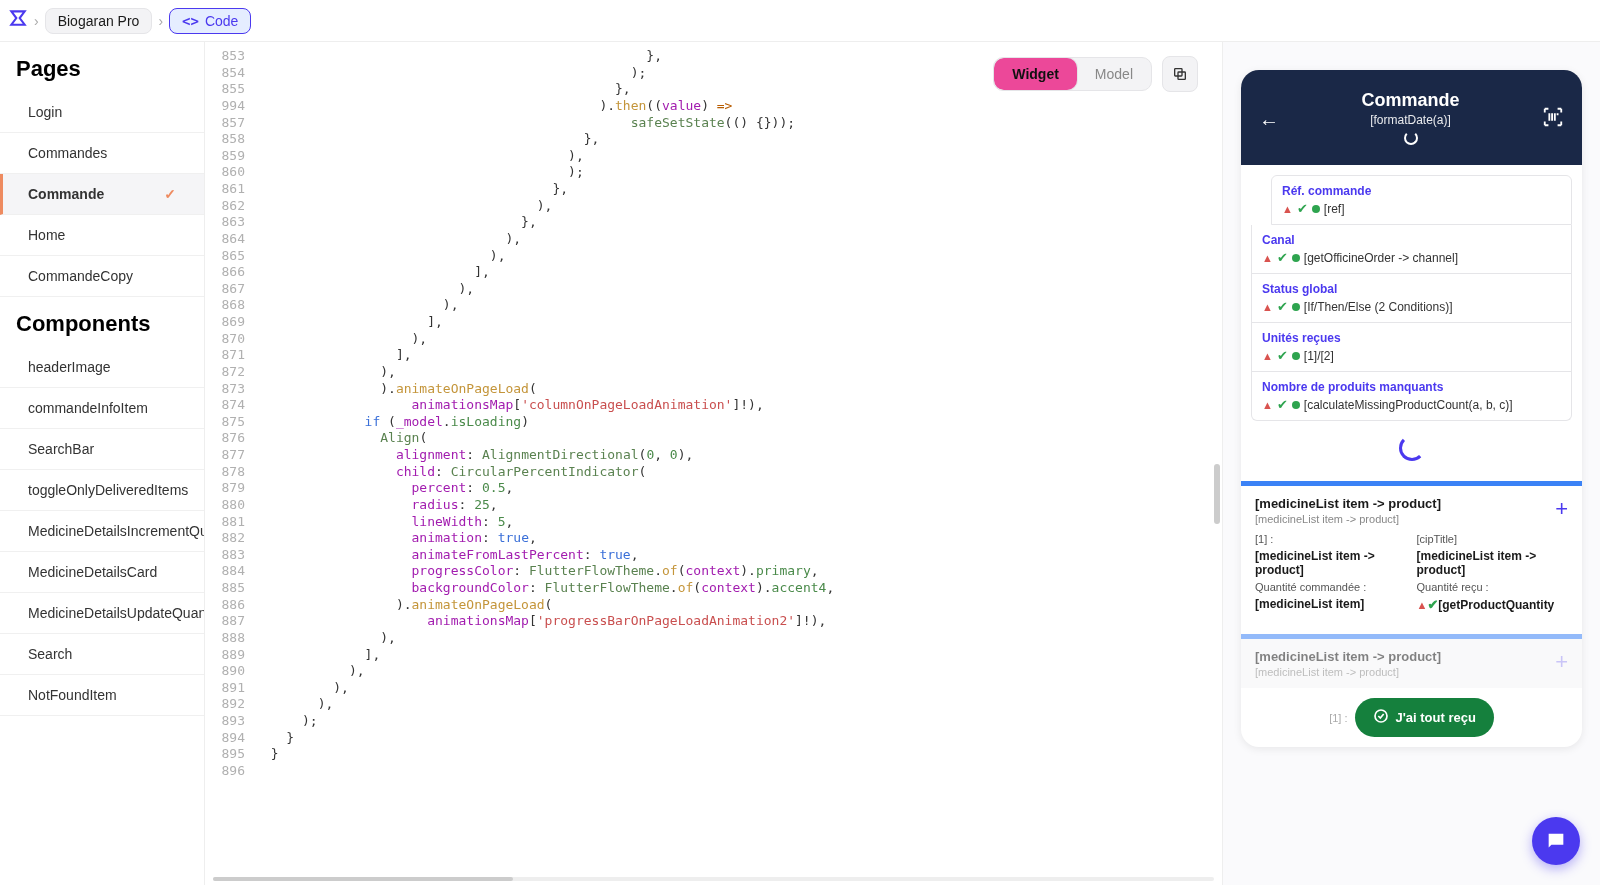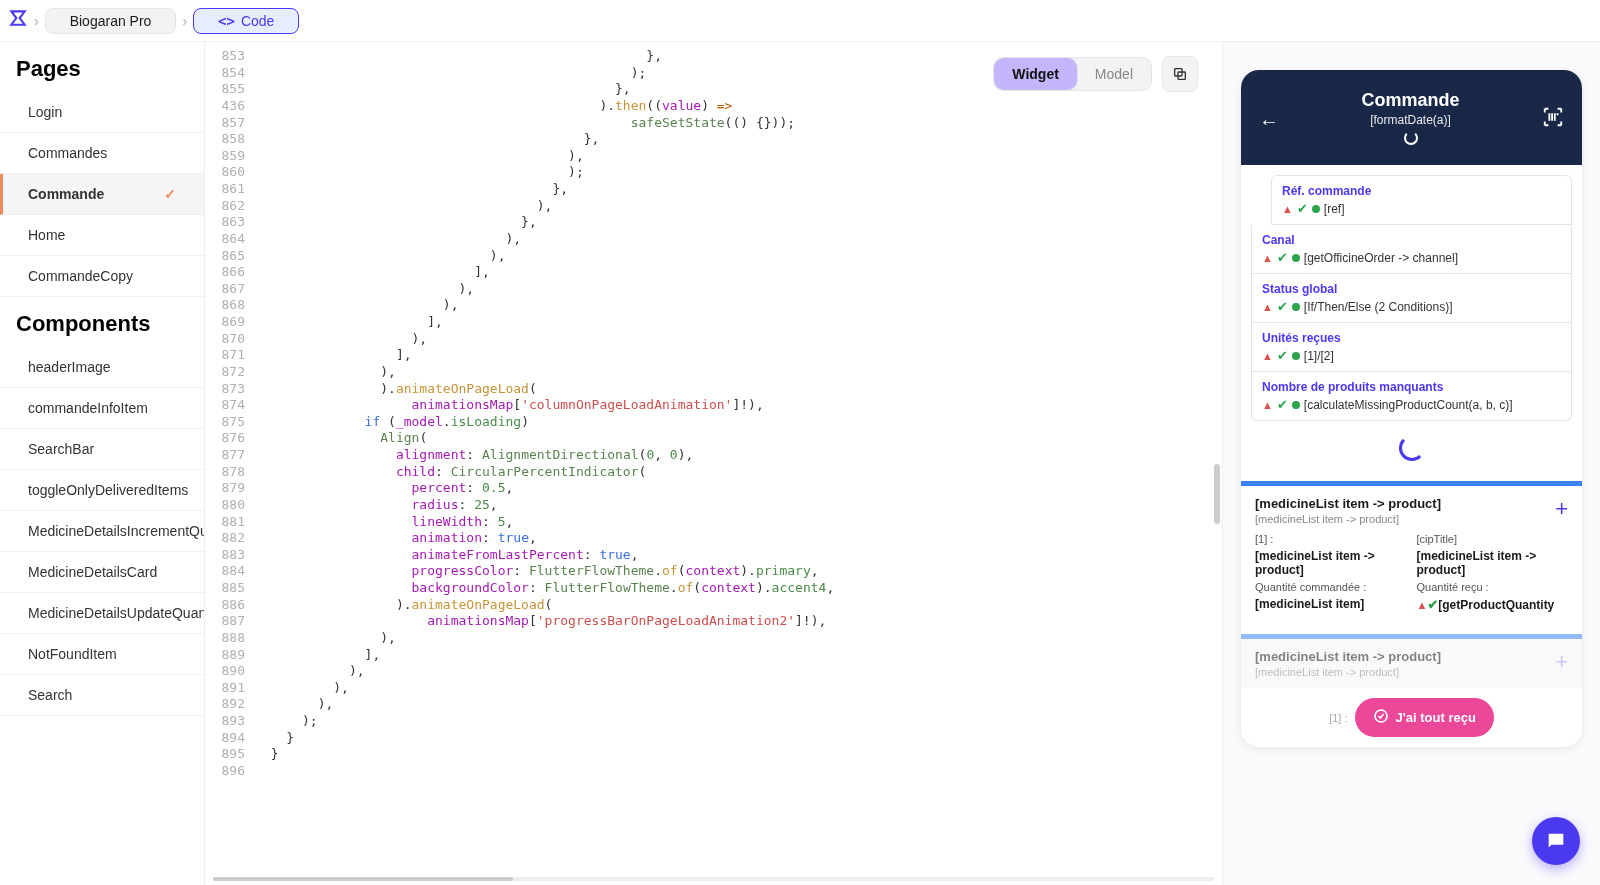--- a/index.html
+++ b/index.html
@@ -1,21 +1,21 @@
 <!DOCTYPE html>
 <html><head>
 <meta charset="utf-8">
 <style>
 * { margin: 0; padding: 0; box-sizing: border-box; }
 body { font-family: -apple-system, BlinkMacSystemFont, 'Segoe UI', sans-serif; background: #fff; color: #1a1a1a; }
 
 .top-bar { height: 42px; display: flex; align-items: center; padding: 0 8px; gap: 6px; border-bottom: 1px solid #eee; }
 .logo-icon { color: #4b39ef; font-size: 20px; }
 .chevron { color: #aaa; font-size: 14px; }
-.breadcrumb-chip { display: inline-flex; align-items: center; gap: 6px; padding: 4px 24px; border-radius: 8px; font-size: 14px; font-weight: 500; }
+.breadcrumb-chip { display: inline-flex; align-items: center; gap: 6px; padding: 4px 12px; border-radius: 8px; font-size: 14px; font-weight: 500; }
 .breadcrumb-project { background: #f3f3f5; border: 1px solid #e5e5e8; }
 .breadcrumb-code { background: #e5edff; border: 1px solid #4b39ef; color: #4b39ef; }
 .code-icon { font-family: monospace; font-weight: bold; }
 
 .main-layout { display: flex; height: calc(100vh - 42px); }
 
 .sidebar { width: 205px; border-right: 1px solid #eee; overflow-y: auto; padding-bottom: 20px; }
 .section-title { font-size: 22px; font-weight: 700; padding: 14px 16px 10px; color: #000000; }
 .page-item, .component-item { padding: 12px 28px; font-size: 14px; color: #333; border-bottom: 1px solid #f0f0f0; cursor: pointer; display: flex; justify-content: space-between; align-items: center; }
 .page-item.active { background: #f5f5f7; border-left: 3px solid #ee8b60; font-weight: 600; padding-left: 25px; }
@@ -31,21 +31,21 @@
 .tk-class { color: #5a8250; }
 .tk-method { color: #c4953a; }
 .tk-str { color: #c94f4f; }
 .tk-num { color: #4a8a4a; }
 .tk-op { color: #b85c00; }
 .tk-prop { color: #4a8a4a; }
 
 .toggle-box { position: absolute; top: 14px; right: 24px; display: flex; align-items: center; gap: 10px; }
 .toggle-pair { display: flex; background: #f3f3f5; border-radius: 10px; overflow: hidden; border: 1px solid #e5e5e8; }
 .toggle-opt { padding: 8px 18px; font-size: 14px; color: #888; cursor: pointer; }
-.toggle-opt.active { background: #c4b5fd; color: #111; font-weight: 600; border-radius: 10px; box-shadow: 0 0 0 1px #e5e5e8; }
+.toggle-opt.active { background: #ec4899; color: #111; font-weight: 600; border-radius: 10px; box-shadow: 0 0 0 1px #e5e5e8; }
 .copy-btn { width: 36px; height: 36px; background: #f3f3f5; border-radius: 8px; display: flex; align-items: center; justify-content: center; cursor: pointer; border: 1px solid #e5e5e8; }
 
 .preview-panel { width: 378px; background: #fafafc; border-left: 1px solid #eee; padding: 28px 18px; overflow-y: auto; position: relative; }
 .phone-frame { width: 100%; background: #fff; border-radius: 18px; overflow: hidden; box-shadow: 0 2px 8px rgba(0,0,0,0.08); }
 .phone-header { background: #1a2847; color: #fff; padding: 20px 18px 16px; display: flex; align-items: center; justify-content: space-between; gap: 10px; }
 .phone-header-center { flex: 1; text-align: center; }
 .phone-title { font-size: 18px; font-weight: 700; }
 .phone-subtitle { font-size: 12px; opacity: 0.9; margin-top: 2px; }
 .back-arrow, .barcode-icon { font-size: 20px; cursor: pointer; }
 .spinner { display: inline-block; width: 14px; height: 14px; border: 2px solid #fff; border-top-color: transparent; border-radius: 50%; margin-top: 4px; }
@@ -69,21 +69,21 @@
 .med-name { font-weight: 700; font-size: 13px; }
 .med-sub { font-size: 11px; color: #888; margin-top: 2px; }
 .plus-icon { color: #4b39ef; font-size: 22px; font-weight: 300; }
 .med-grid { display: grid; grid-template-columns: 1fr 1fr; gap: 4px 10px; margin-top: 8px; font-size: 11px; }
 .med-grid .lbl { color: #555; }
 .med-grid .val { font-weight: 700; font-size: 12px; }
 .med-card.faded { opacity: 0.55; background: #f5f5f7; }
 
 .bottom-btn-wrap { padding: 10px; display: flex; justify-content: center; align-items: center; gap: 8px; }
 .bottom-small { font-size: 11px; color: #aaa; }
-.recv-btn { background: #ec4899; color: #fff; border: none; border-radius: 22px; padding: 10px 18px; font-size: 13px; font-weight: 600; display: inline-flex; align-items: center; gap: 6px; cursor: pointer; }
+.recv-btn { background: #15803d; color: #fff; border: none; border-radius: 22px; padding: 10px 18px; font-size: 13px; font-weight: 600; display: inline-flex; align-items: center; gap: 6px; cursor: pointer; }
 
 .chat-bubble { position: fixed; bottom: 20px; right: 20px; width: 48px; height: 48px; background: #4b39ef; border-radius: 50%; display: flex; align-items: center; justify-content: center; color: #fff; cursor: pointer; box-shadow: 0 4px 12px rgba(75,57,239,0.4); }
 
 .hscroll-indicator { position: absolute; bottom: 4px; left: 8px; right: 8px; height: 4px; background: #eee; border-radius: 2px;}
 .hscroll-indicator .thumb { width: 30%; height: 100%; background: #ccc; border-radius: 2px; }
 .vscroll-thumb { position: absolute; right: 2px; top: 50%; width: 6px; height: 60px; background: #ccc; border-radius: 3px; }
 </style>
 </head>
 <body>
 
@@ -125,31 +125,31 @@
       </div>
     <div class="section-title">Components</div>
     <div id="components-list">
         <div class="component-item">headerImage</div>
         <div class="component-item">commandeInfoItem</div>
         <div class="component-item">SearchBar</div>
         <div class="component-item">toggleOnlyDeliveredItems</div>
         <div class="component-item">MedicineDetailsIncrementQuantity</div>
         <div class="component-item">MedicineDetailsCard</div>
         <div class="component-item">MedicineDetailsUpdateQuantity</div>
+        <div class="component-item">Search</div>
         <div class="component-item">NotFoundItem</div>
-        <div class="component-item">Search</div>
       </div>
   </div>
 
   <div class="code-area">
     <div class="gutter" id="gutter">
         <div>853</div>
         <div>854</div>
         <div>855</div>
-        <div>436</div>
+        <div>994</div>
         <div>857</div>
         <div>858</div>
         <div>859</div>
         <div>860</div>
         <div>861</div>
         <div>862</div>
         <div>863</div>
         <div>864</div>
         <div>865</div>
         <div>866</div>

